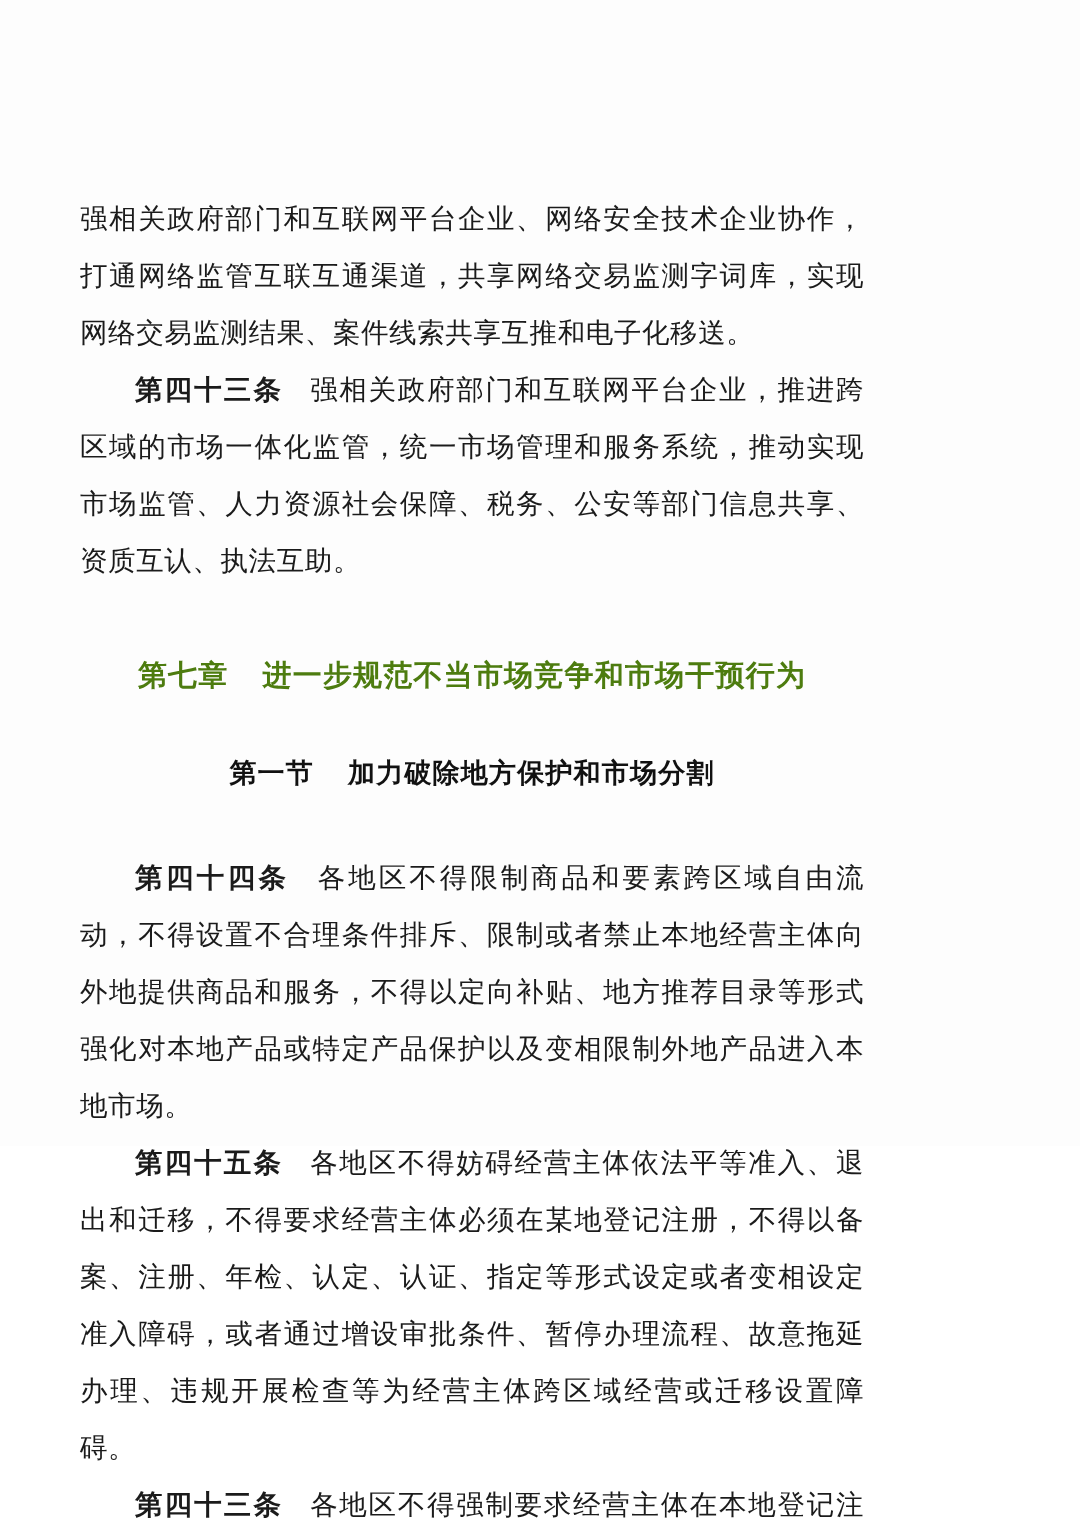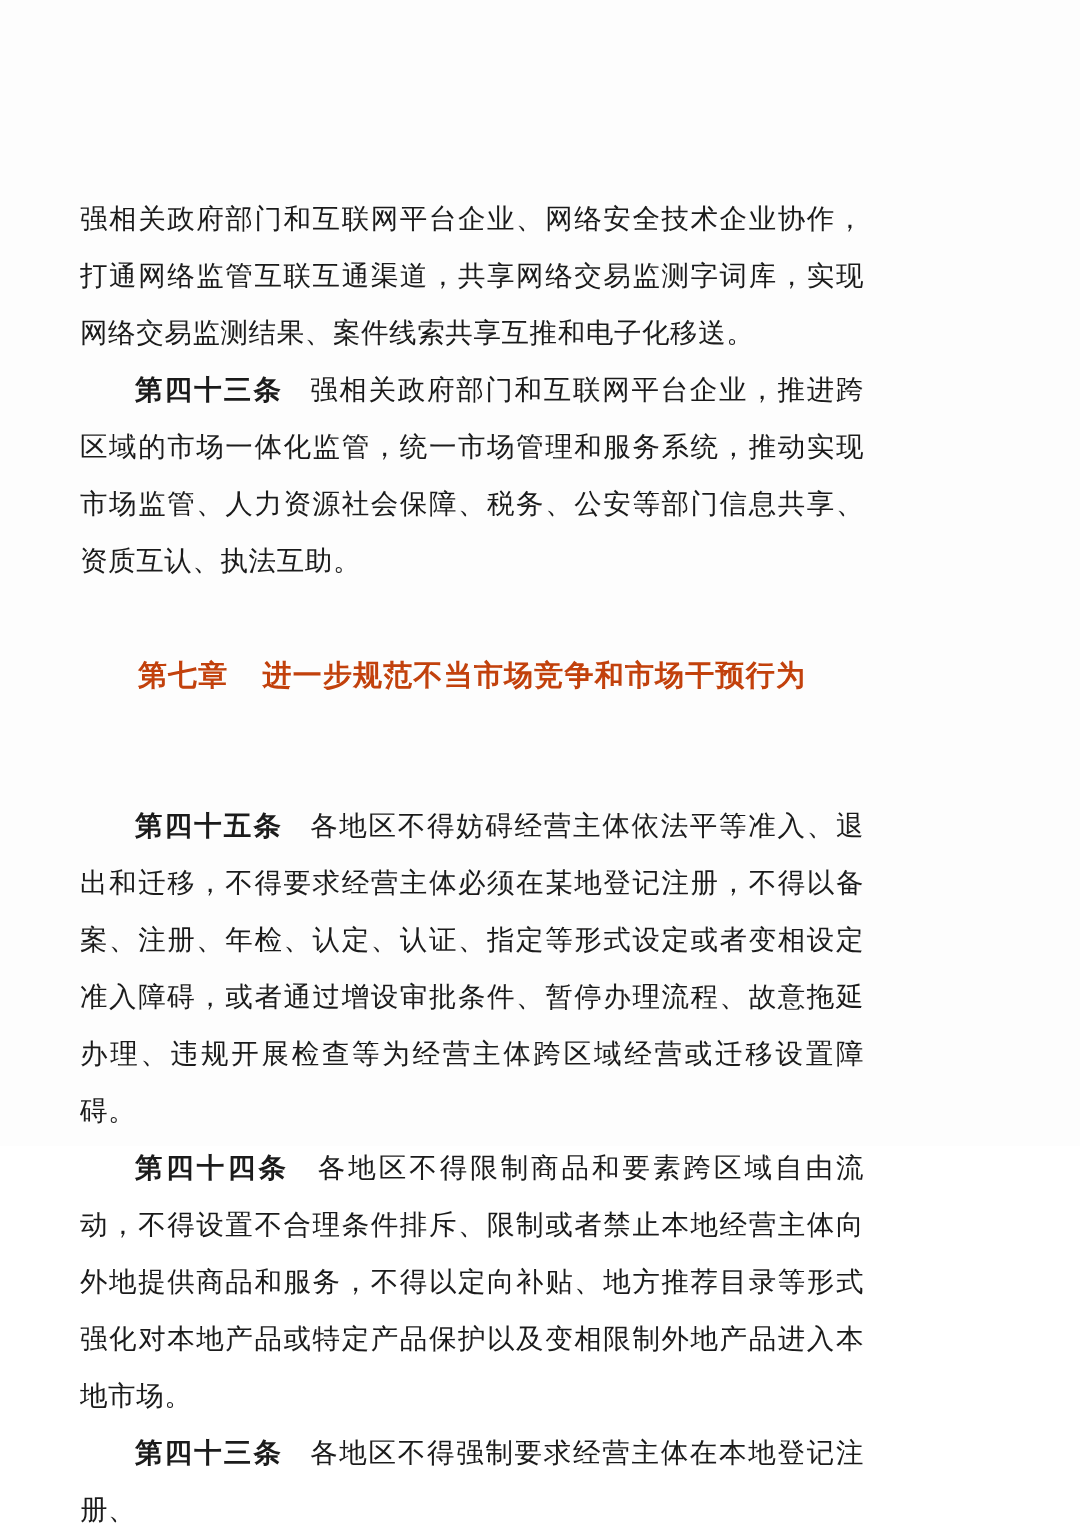--- a/index.html
+++ b/index.html
@@ -47,21 +47,21 @@
     display: inline-block;
     width: 26px;
   }
   h2.chapter {
     margin: 0;
     font-size: 29px;
     font-weight: bold;
     text-align: center;
     letter-spacing: 1.2px;
     line-height: 52px;
-    color: #c2410c;
+    color: #4d7c0f;
   }
   h3.section {
     margin: 0;
     font-size: 27px;
     font-weight: bold;
     text-align: center;
     letter-spacing: 1.2px;
     line-height: 52px;
     color: #111111;
   }
@@ -88,29 +88,32 @@
     </p>
 
     <div class="sp-chapter-top"></div>
 
     <h2 class="chapter">
       <span>第七章</span><span class="title-gap"></span><span>进一步规范不当市场竞争和市场干预行为</span>
     </h2>
 
     <div class="sp-chapter-bottom"></div>
 
+    <h3 class="section">
+      <span>第一节</span><span class="title-gap"></span><span>加力破除地方保护和市场分割</span>
+    </h3>
 
     <div class="sp-section-bottom"></div>
 
     <p class="para indent">
-      <span class="art-label">第四十五条</span><span class="art-gap"></span><span>各地区不得妨碍经营主体依法平等准入、退出和迁移，不得要求经营主体必须在某地登记注册，不得以备案、注册、年检、认定、认证、指定等形式设定或者变相设定准入障碍，或者通过增设审批条件、暂停办理流程、故意拖延办理、违规开展检查等为经营主体跨区域经营或迁移设置障碍。</span>
+      <span class="art-label">第四十四条</span><span class="art-gap"></span><span>各地区不得限制商品和要素跨区域自由流动，不得设置不合理条件排斥、限制或者禁止本地经营主体向外地提供商品和服务，不得以定向补贴、地方推荐目录等形式强化对本地产品或特定产品保护以及变相限制外地产品进入本地市场。</span>
     </p>
 
     <p class="para indent">
-      <span class="art-label">第四十四条</span><span class="art-gap"></span><span>各地区不得限制商品和要素跨区域自由流动，不得设置不合理条件排斥、限制或者禁止本地经营主体向外地提供商品和服务，不得以定向补贴、地方推荐目录等形式强化对本地产品或特定产品保护以及变相限制外地产品进入本地市场。</span>
+      <span class="art-label">第四十五条</span><span class="art-gap"></span><span>各地区不得妨碍经营主体依法平等准入、退出和迁移，不得要求经营主体必须在某地登记注册，不得以备案、注册、年检、认定、认证、指定等形式设定或者变相设定准入障碍，或者通过增设审批条件、暂停办理流程、故意拖延办理、违规开展检查等为经营主体跨区域经营或迁移设置障碍。</span>
     </p>
 
     <p class="para indent">
       <span class="art-label">第四十三条</span><span class="art-gap"></span><span>各地区不得强制要求经营主体在本地登记注册、</span>
     </p>
 
   </div>
 </div>
 
 </body></html>

